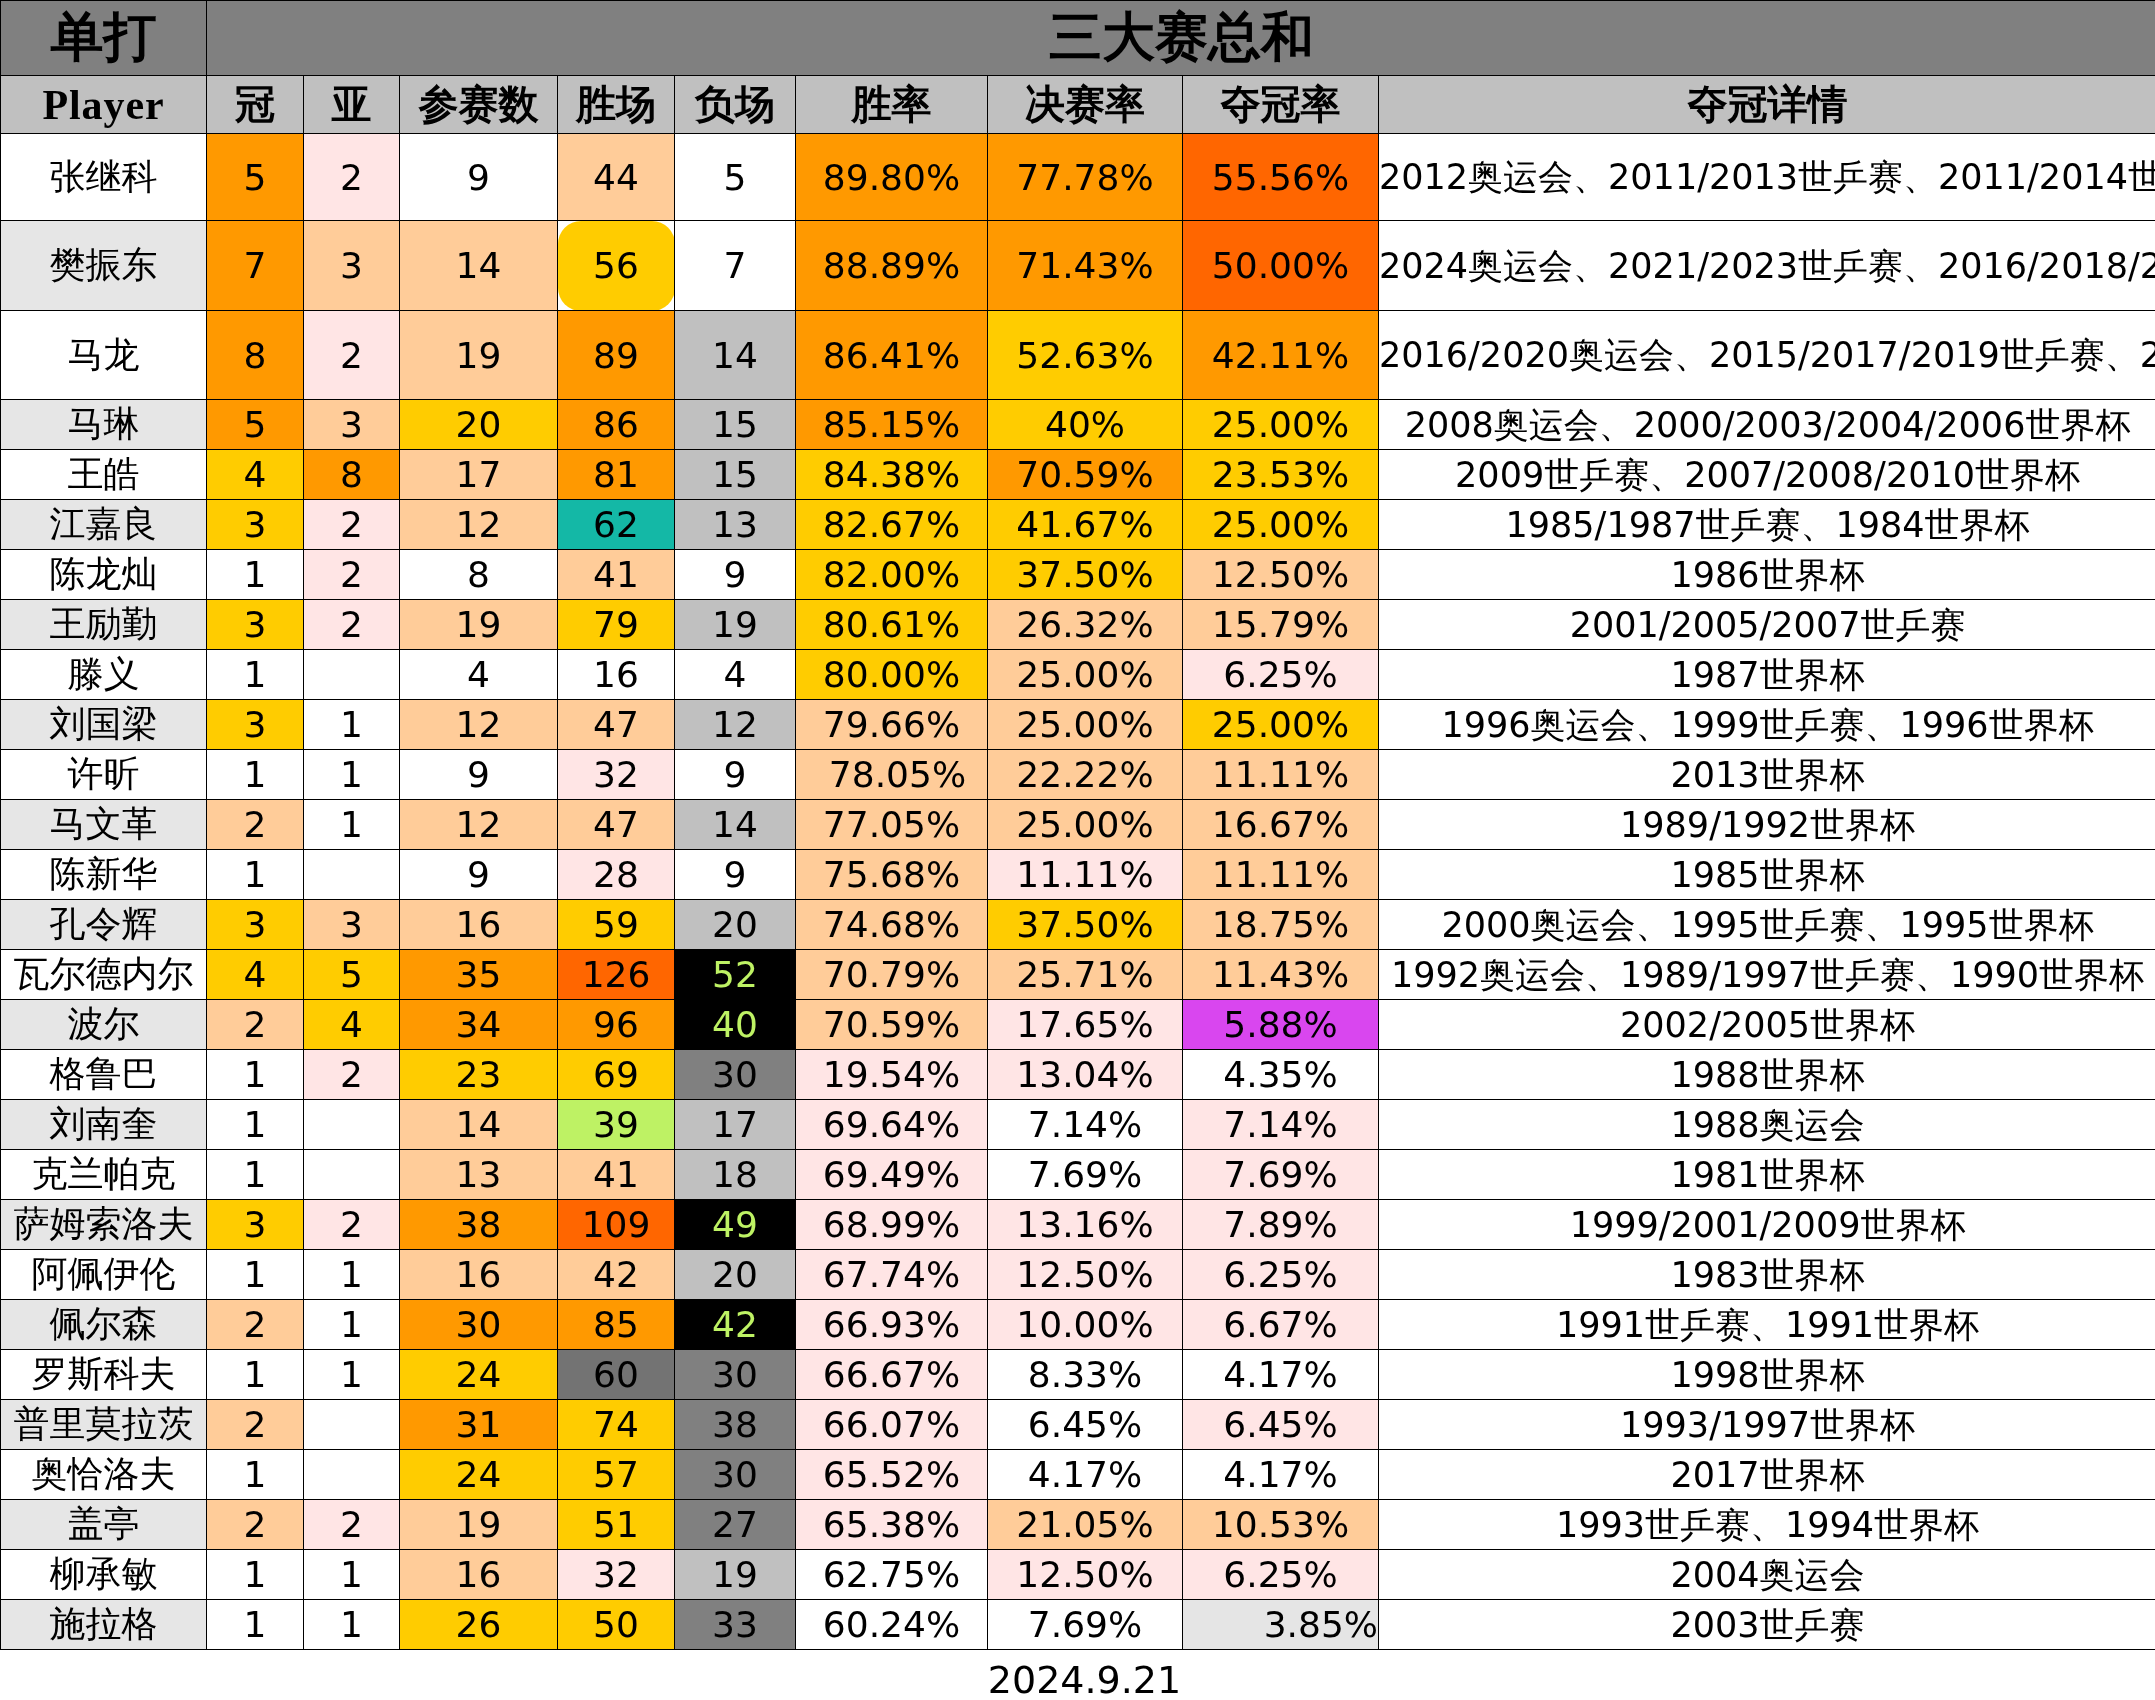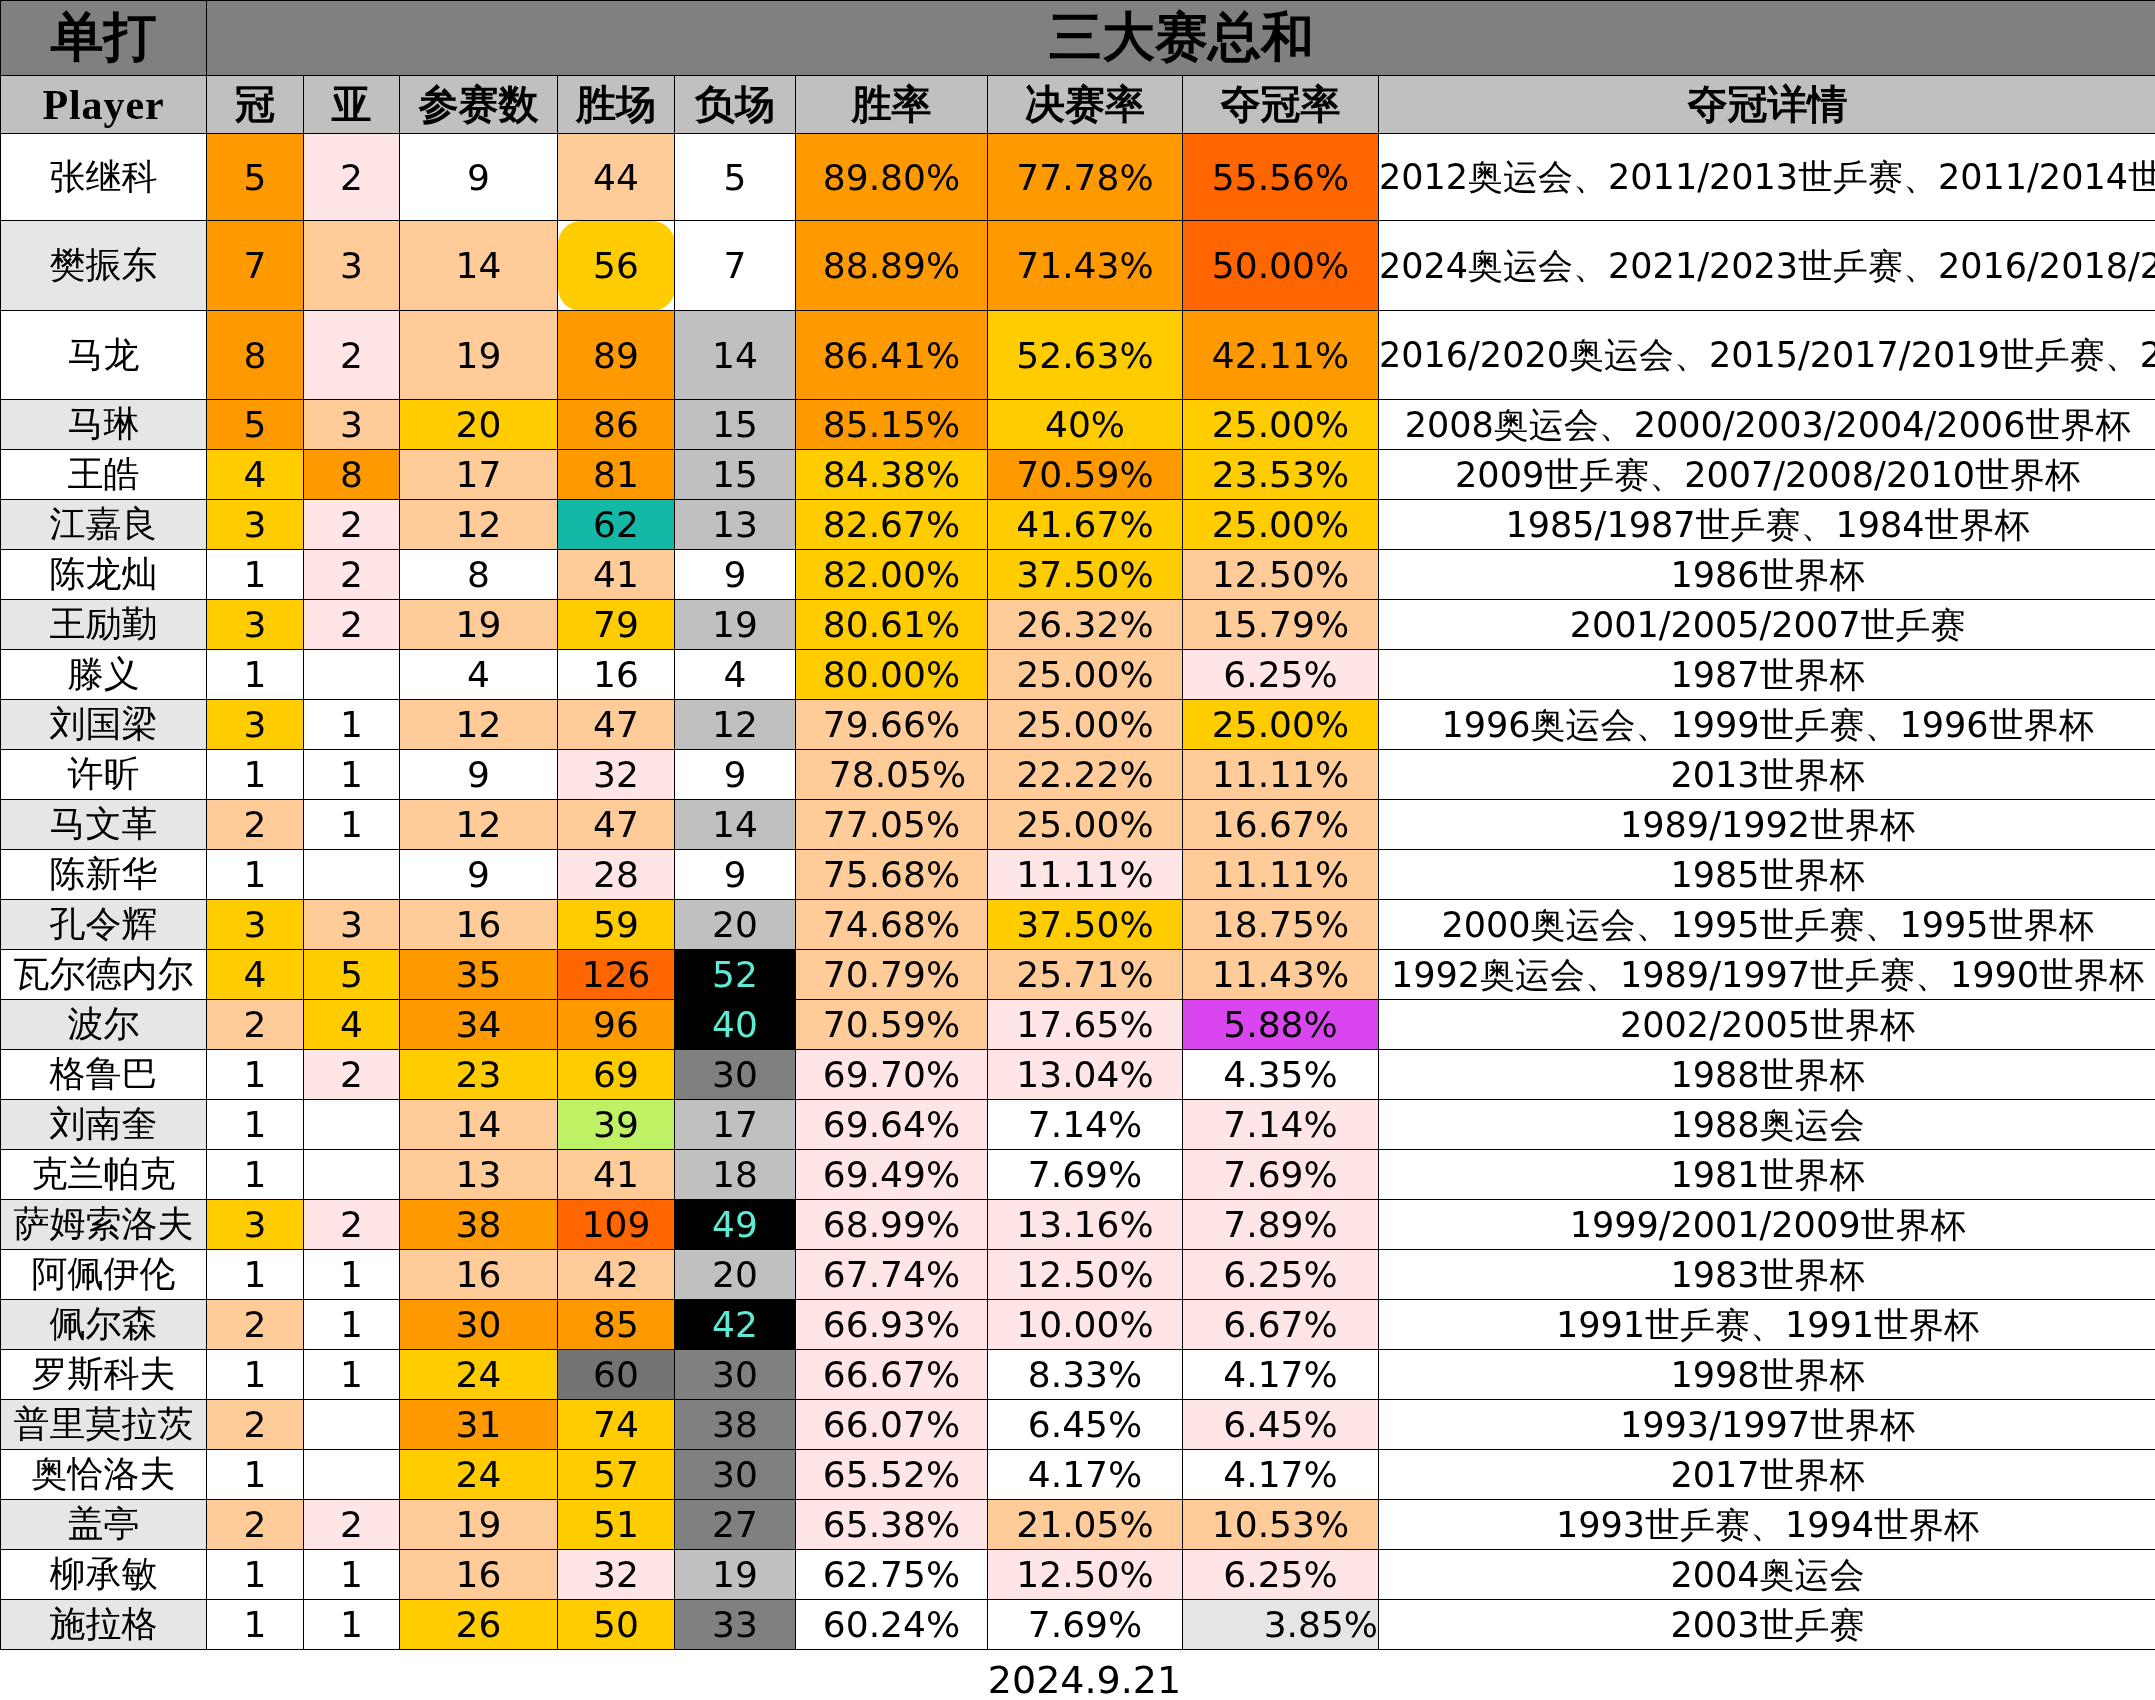--- a/index.html
+++ b/index.html
@@ -9,21 +9,21 @@
   table.stats td, table.stats th { border:1.9px solid #000; text-align:center; vertical-align:middle; padding:0; overflow:hidden; white-space:nowrap; }
   .h1 th { background:#808080; height:74px; font-size:53px; font-weight:bold; font-family:"DejaVu Serif", "Liberation Serif", serif; }
   .h2 th { background:#C0C0C0; height:57px; font-size:40px; font-weight:bold; font-family:"DejaVu Serif", "Liberation Serif", serif; }
   .h2 th.player { font-family:"Liberation Serif", "DejaVu Serif", serif; font-size:42px; letter-spacing:0.9px; }
   td { font-size:36px; height:48px; }
   td.name { font-size:36px; }
   td.detail { font-size:35px; white-space:normal; line-height:42px; }
   tr.tall td { height:86px; }
   tr.tall2 td { height:89px; }
   tr.tall3 td { height:88px; }
-  td.inv { color:#5eead4; }
+  td.inv { color:#bef264; }
   .date { position:absolute; top:1658px; left:987px; width:195px; text-align:center; font-size:38px; line-height:44px; }
 </style>
 </head>
 <body>
 
 <table class="stats">
   <colgroup>
     <col style="width:206px">
       <col style="width:97px">
       <col style="width:96px">
@@ -246,21 +246,21 @@
         <td style="background: #d946ef; margin-left: 29px;">5.88%</td>
         <td class="detail">2002/2005世界杯</td>
       </tr>
       <tr>
         <td class="name" style="background: rgb(255, 255, 255);">格鲁巴</td>
         <td style="background: rgb(255, 255, 255);">1</td>
         <td style="background: rgb(255, 229, 229);">2</td>
         <td style="background: rgb(255, 204, 0);">23</td>
         <td style="background: rgb(255, 204, 0);">69</td>
         <td style="background: rgb(128, 128, 128);">30</td>
-        <td style="background: rgb(255, 229, 229);">69.70%</td>
+        <td style="background: rgb(255, 229, 229);">19.54%</td>
         <td style="background: rgb(255, 229, 229);">13.04%</td>
         <td style="background: rgb(255, 255, 255);">4.35%</td>
         <td class="detail">1988世界杯</td>
       </tr>
       <tr>
         <td class="name" style="background: rgb(230, 230, 230);">刘南奎</td>
         <td style="background: rgb(255, 255, 255);">1</td>
         <td style="background: rgb(255, 255, 255);"></td>
         <td style="background: rgb(255, 204, 153);">14</td>
         <td style="background: #bef264;">39</td>

